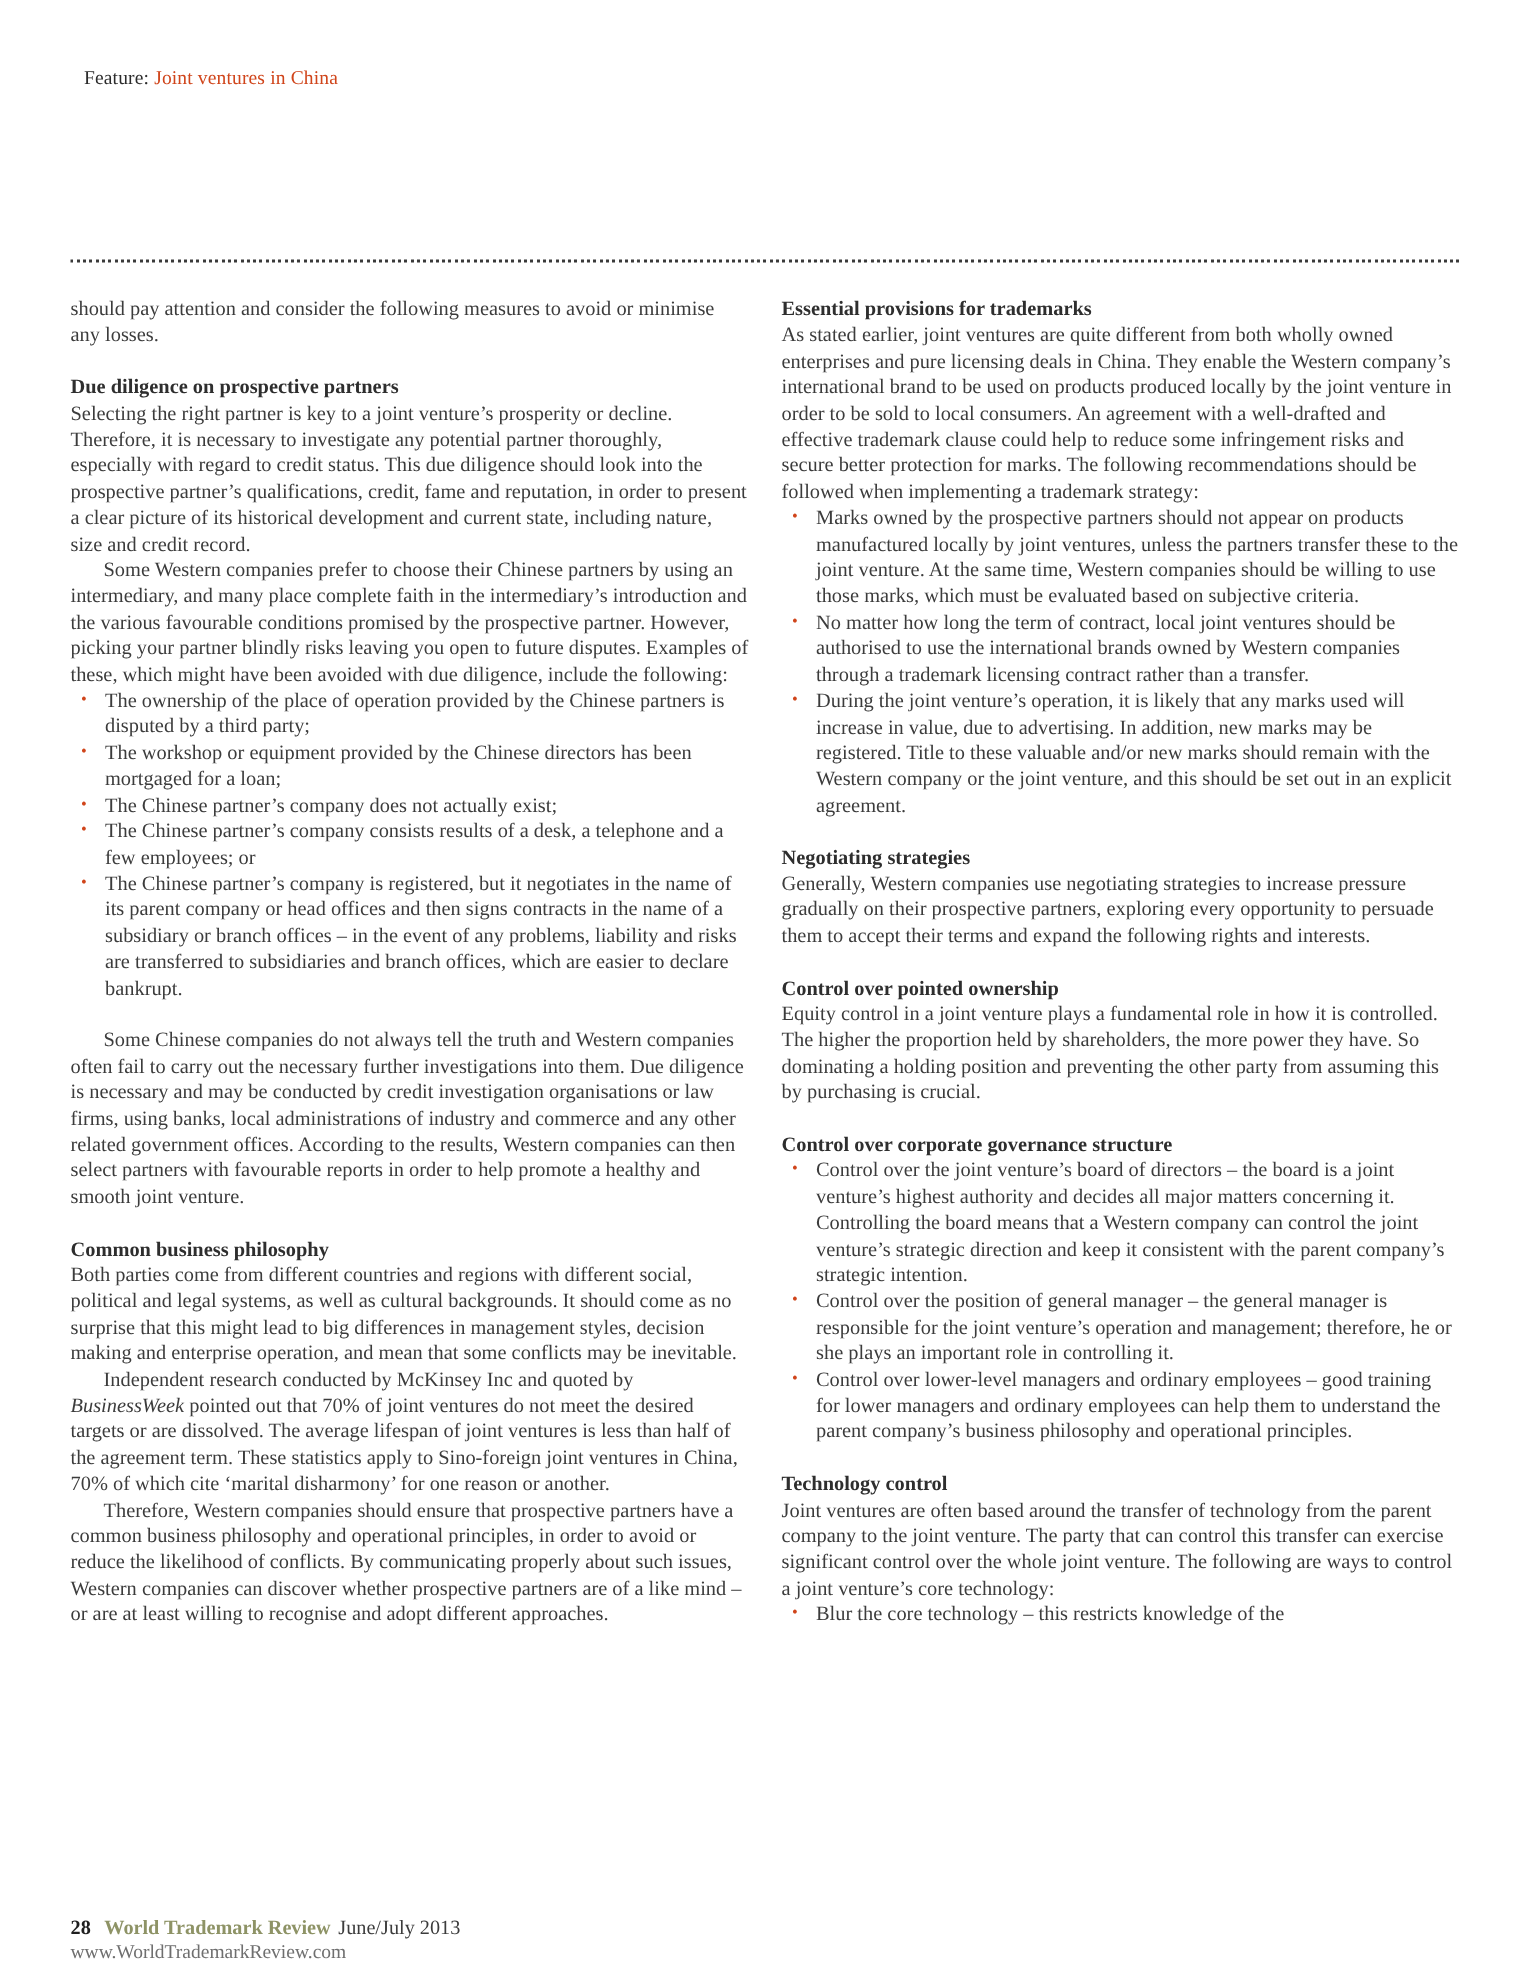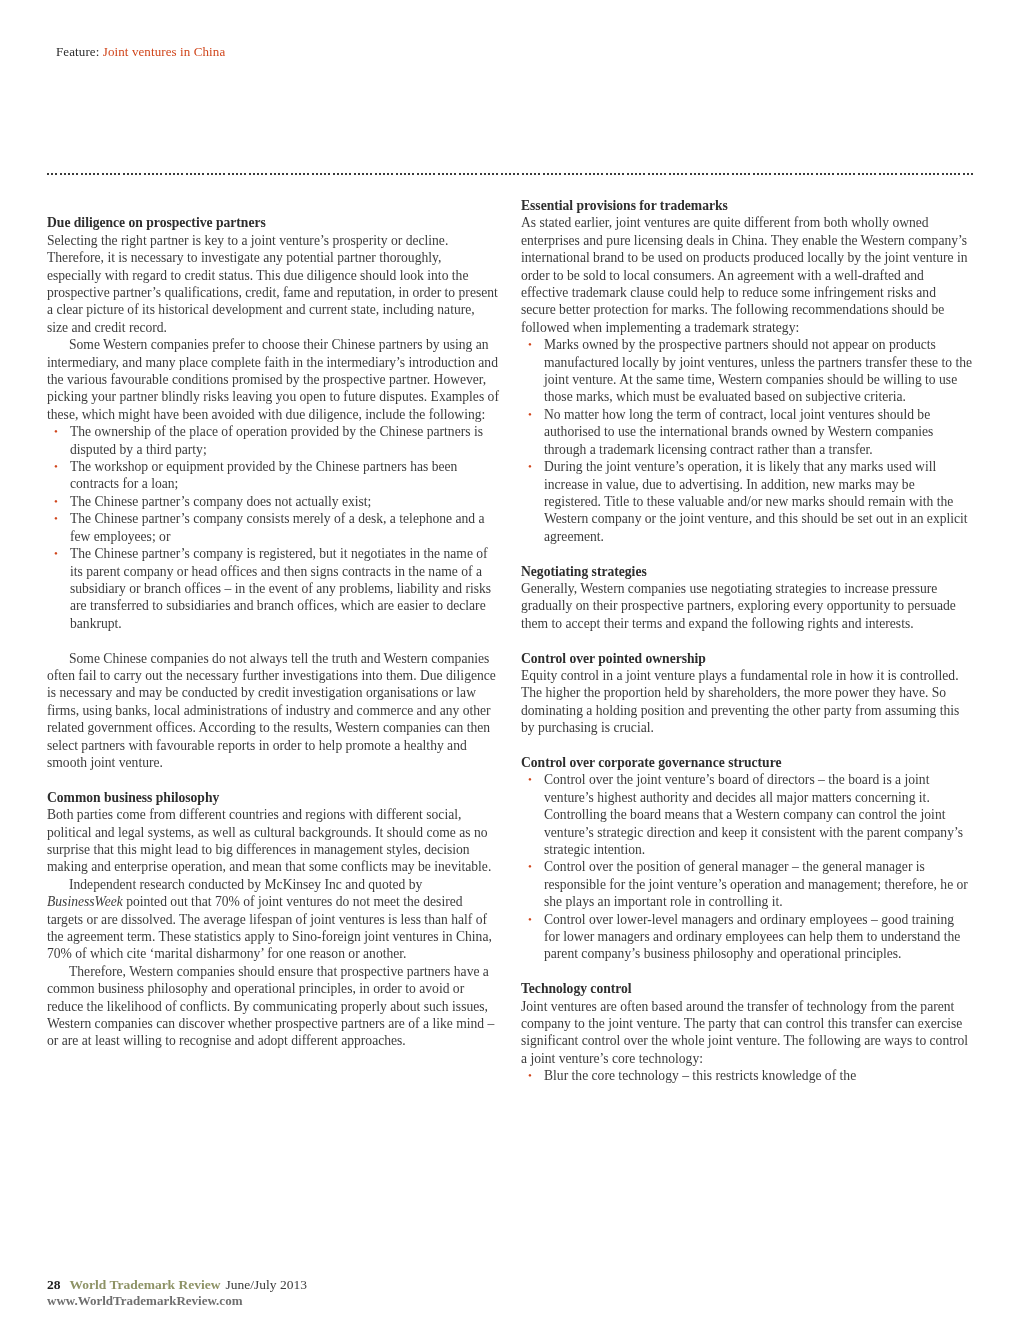--- a/index.html
+++ b/index.html
@@ -48,46 +48,47 @@
 
   .footer {
     position: absolute; left: 47px; right: 47px; top: 1277px;
     display: flex; justify-content: space-between; align-items: baseline;
     font-size: 13.5px;
     flex-direction: column;
   }
   .footer .pagenum { font-weight: bold; color: #1f1f1f; margin-right: 9px; }
   .footer .pub { font-weight: bold; color: #8e9366; margin-right: 5px; }
   .footer .issue { color: #3c3c3c; }
-  .footer .site { color: #6f6f6f; font-size: 13px; font-weight: bold; }
+  .footer .site { color: #6f6f6f; font-size: 13px; }
 
   em { font-style: italic; text-align: center; }
 </style>
 </head>
 <body>
 
 <div class="page">
 
   <div class="header">
     <span>Feature:</span>
     <span class="feature-title">Joint ventures in China</span>
   </div>
 
   <div class="rule"></div>
 
   <div class="columns">
     <div class="col">
+        <div class="p">should pay attention and consider the following measures to avoid or minimise any losses.</div>
         <div class="h">Due diligence on prospective partners</div>
         <div class="p">Selecting the right partner is key to a joint venture’s prosperity or decline. Therefore, it is necessary to investigate any potential partner thoroughly, especially with regard to credit status. This due diligence should look into the prospective partner’s qualifications, credit, fame and reputation, in order to present a clear picture of its historical development and current state, including nature, size and credit record.</div>
         <div class="p indent">Some Western companies prefer to choose their Chinese partners by using an intermediary, and many place complete faith in the intermediary’s introduction and the various favourable conditions promised by the prospective partner. However, picking your partner blindly risks leaving you open to future disputes. Examples of these, which might have been avoided with due diligence, include the following:</div>
         <ul class="bullets">
           <li>The ownership of the place of operation provided by the Chinese partners is disputed by a third party;</li>
-          <li>The workshop or equipment provided by the Chinese partners has been contracts for a loan;</li>
+          <li>The workshop or equipment provided by the Chinese directors has been mortgaged for a loan;</li>
           <li>The Chinese partner’s company does not actually exist;</li>
-          <li>The Chinese partner’s company consists merely of a desk, a telephone and a few employees; or</li>
+          <li>The Chinese partner’s company consists results of a desk, a telephone and a few employees; or</li>
           <li>The Chinese partner’s company is registered, but it negotiates in the name of its parent company or head offices and then signs contracts in the name of a subsidiary or branch offices – in the event of any problems, liability and risks are transferred to subsidiaries and branch offices, which are easier to declare bankrupt.</li>
         </ul>
         <div class="p indent space">Some Chinese companies do not always tell the truth and Western companies often fail to carry out the necessary further investigations into them. Due diligence is necessary and may be conducted by credit investigation organisations or law firms, using banks, local administrations of industry and commerce and any other related government offices. According to the results, Western companies can then select partners with favourable reports in order to help promote a healthy and smooth joint venture.</div>
         <div class="h">Common business philosophy</div>
         <div class="p">Both parties come from different countries and regions with different social, political and legal systems, as well as cultural backgrounds. It should come as no surprise that this might lead to big differences in management styles, decision making and enterprise operation, and mean that some conflicts may be inevitable.</div>
         <div class="p indent">Independent research conducted by McKinsey Inc and quoted by <em>BusinessWeek</em> pointed out that 70% of joint ventures do not meet the desired targets or are dissolved. The average lifespan of joint ventures is less than half of the agreement term. These statistics apply to Sino-foreign joint ventures in China, 70% of which cite ‘marital disharmony’ for one reason or another.</div>
         <div class="p indent">Therefore, Western companies should ensure that prospective partners have a common business philosophy and operational principles, in order to avoid or reduce the likelihood of conflicts. By communicating properly about such issues, Western companies can discover whether prospective partners are of a like mind – or are at least willing to recognise and adopt different approaches.</div>
       </div>
     <div class="col">
         <div class="h first">Essential provisions for trademarks</div>

